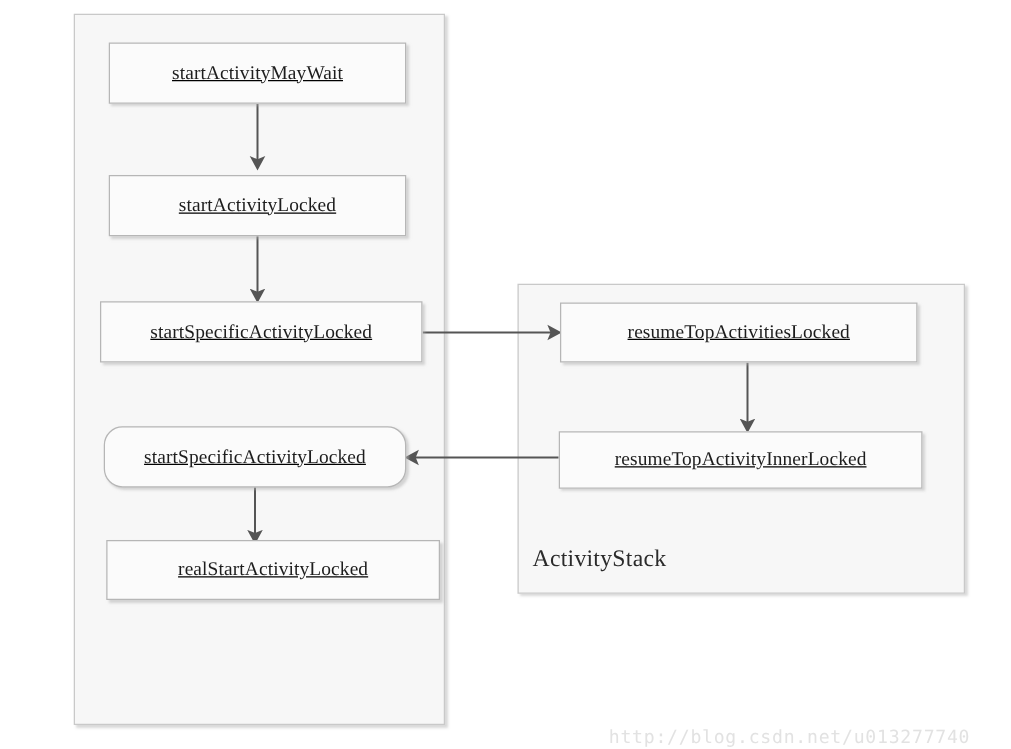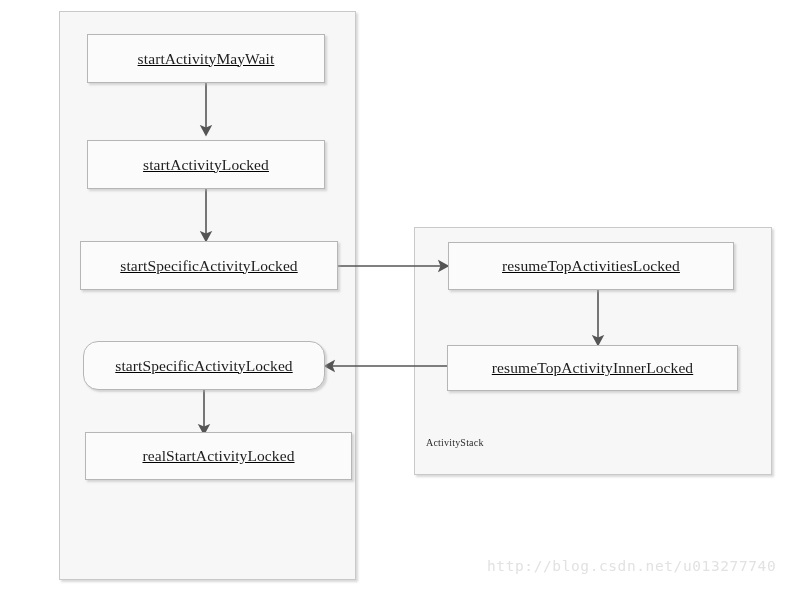--- a/index.html
+++ b/index.html
@@ -19,21 +19,21 @@
   }
   .container-box {
     position: absolute;
     background: #f7f7f7;
     border: 1px solid #c9c9c9;
     box-sizing: border-box;
     box-shadow: 2px 2px 2px rgba(170,170,170,0.45);
   }
   .container-label {
     position: absolute;
-    font-size: 10px;
+    font-size: 19px;
     color: #2b2b2b;
     letter-spacing: 0.2px;
     white-space: nowrap;
   }
   .node-box {
     position: absolute;
     background: #fbfbfb;
     border: 1px solid #b6b6b6;
     box-sizing: border-box;
     display: flex;
@@ -56,20 +56,21 @@
     height: 599px;
     pointer-events: none;
   }
   .watermark {
     position: absolute;
     font-family: "DejaVu Sans Mono", "Liberation Mono", monospace;
     font-size: 14.5px;
     color: #e2e2e2;
     letter-spacing: 0.6px;
     white-space: nowrap;
+    margin-top: 24px;
   }
 </style>
 </head>
 <body>
 
 <div id="canvas">
 
   <div class="container-box" id="container-0" style="left: 59px; top: 11px; width: 297px; height: 569px;"></div>
   <div class="container-box" id="container-1" style="left: 414px; top: 227px; width: 358px; height: 248px;"></div>
 

